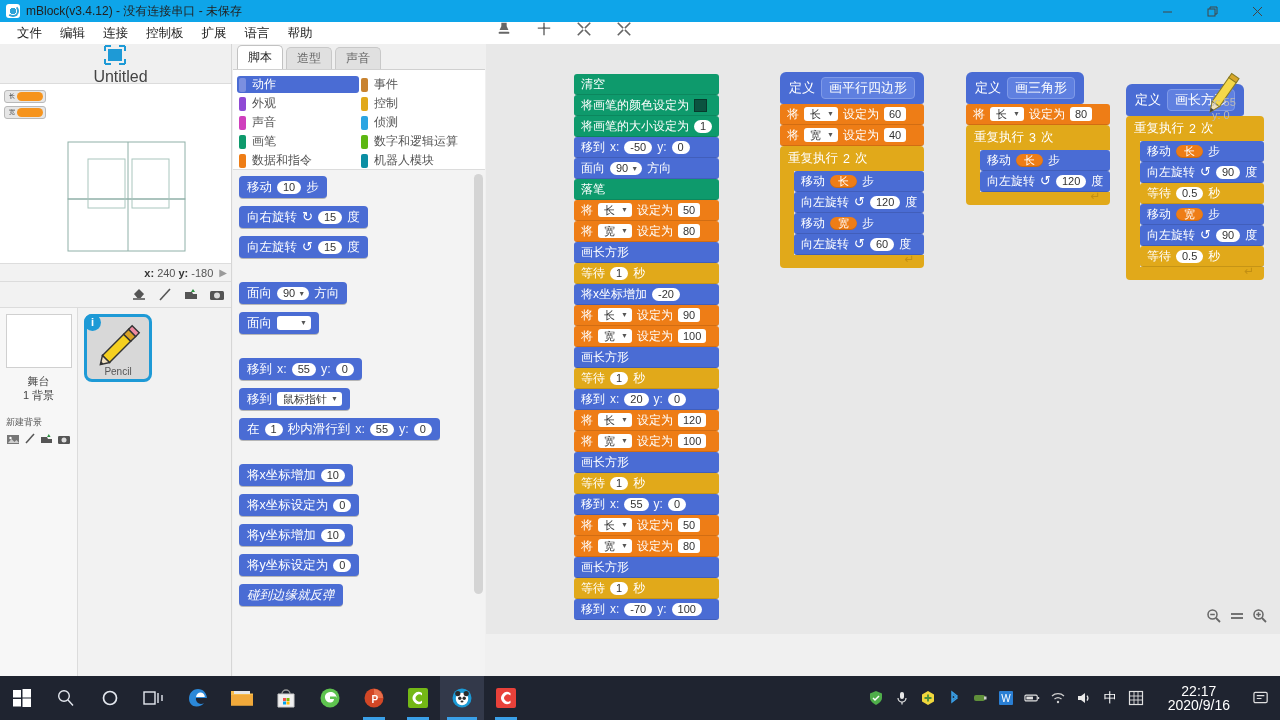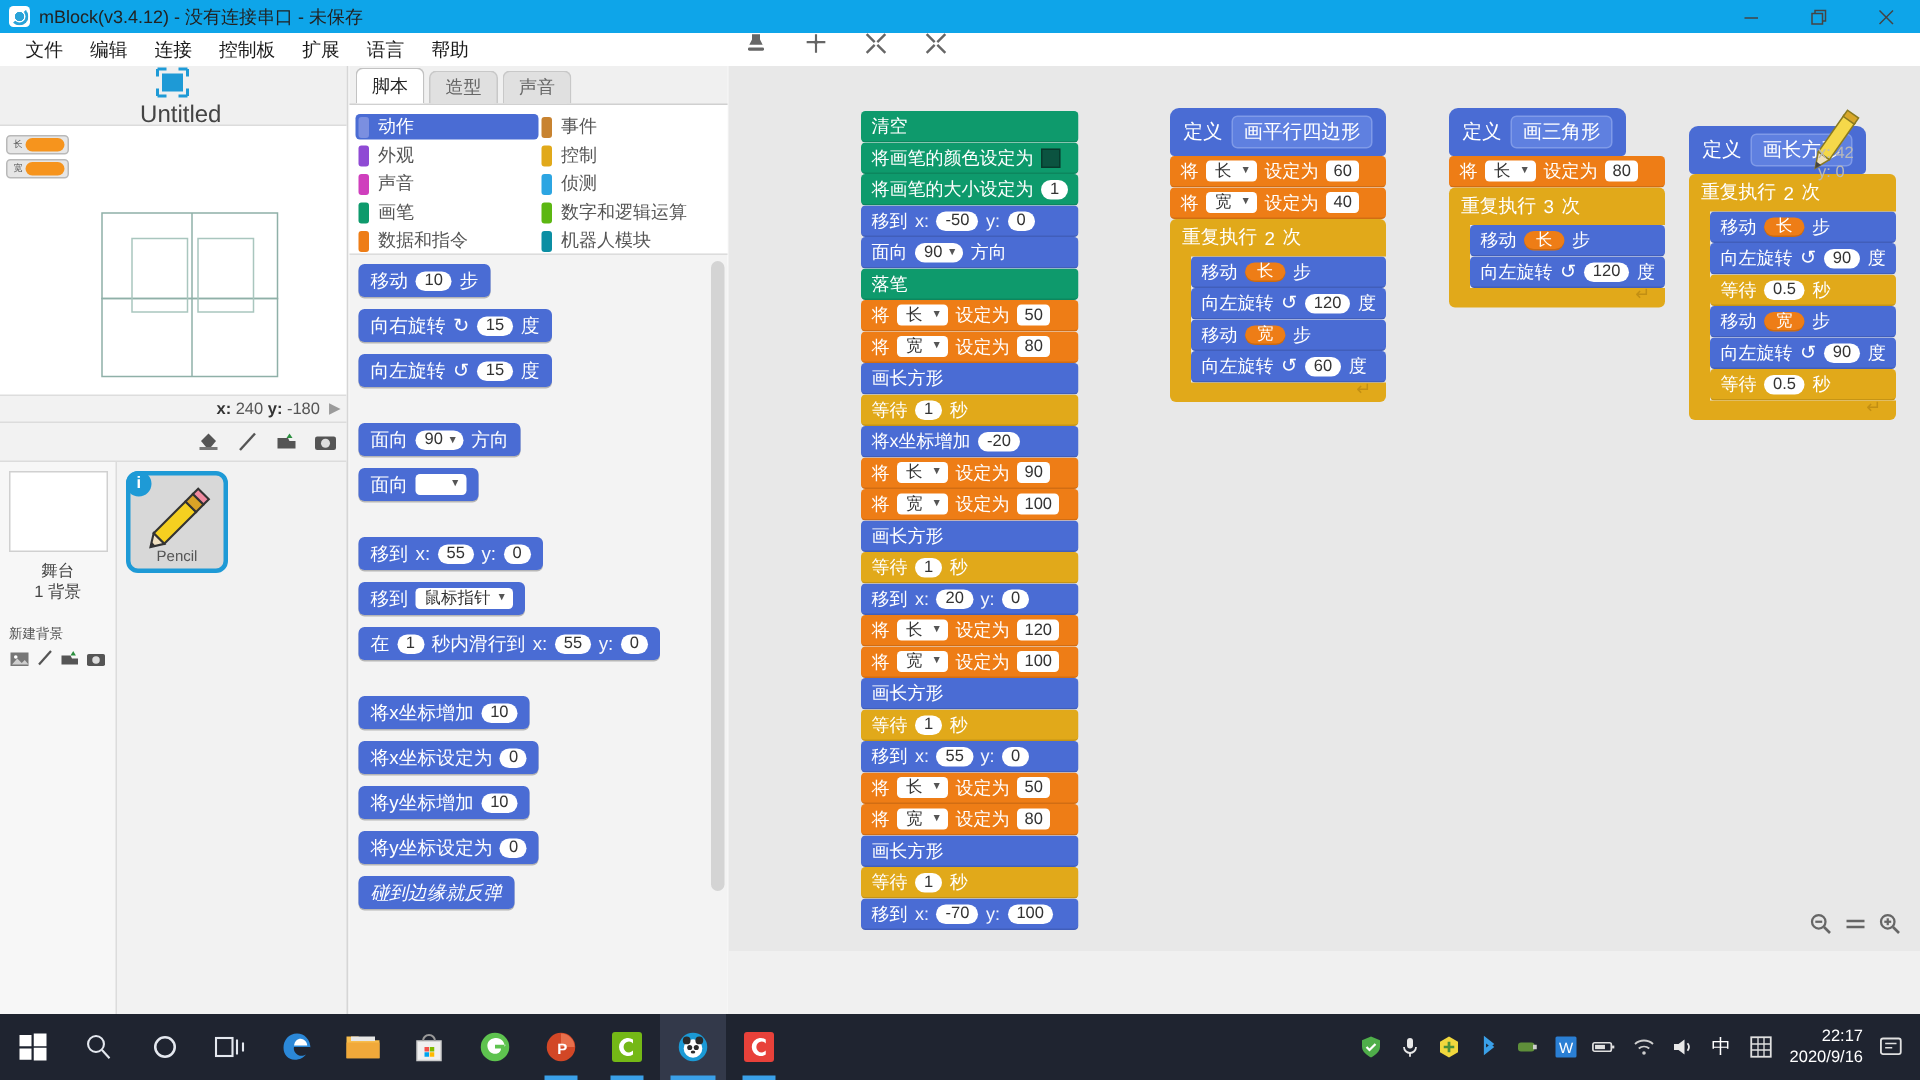--- a/index.html
+++ b/index.html
@@ -221,21 +221,21 @@
     position:absolute; left:0; bottom:0; width:1280px; height:44px; background:#1f2430;
     display:flex; align-items:center;
   }
   .tb-left { display:flex; align-items:center; }
   .tbi { width:44px;height:44px; display:flex;align-items:center;justify-content:center; position:relative;}
   .tbi.active { background:#33394a; }
   .tbi.active:after{ content:""; position:absolute; bottom:0; left:7px; right:7px; height:3px; background:#3aa0e8;}
   .tbi.open:after{ content:""; position:absolute; bottom:0; left:11px; right:11px; height:3px; background:#3aa0e8;}
   .tray { margin-left:auto; display:flex; align-items:center; gap:9px; padding-right:10px; color:#e8e8e8;}
   .tray .ti { width:17px;height:17px; display:flex;align-items:center;justify-content:center; font-size:12px;}
-  .clock { text-align:right; font-size:11px; line-height:14px; color:#fff; margin:0 2px; }
+  .clock { text-align:center; font-size:14px; line-height:14px; color:#fff; margin:0 14px; }
 </style>
 </head>
 <body>
 
 <div id="app">
 
   <div class="titlebar">
     <div class="tb-icon"></div>
     <div class="title-text">mBlock(v3.4.12) - 没有连接串口 - 未保存</div>
     <div class="winbtns">
@@ -817,21 +817,21 @@
         <svg class="pencil-deco" style="left:716px; top:28px;" width="40" height="48" viewBox="0 0 40 48">
           <g transform="rotate(35 20 24)">
             <rect x="15" y="4" width="9" height="30" fill="#f5d84a" stroke="#8a7a20" stroke-width="1"></rect>
             <polygon points="15,34 19.5,44 24,34" fill="#efe0bd" stroke="#8a7a20" stroke-width="1"></polygon>
             <polygon points="17.5,40 19.5,44 21.5,40" fill="#444"></polygon>
             <rect x="15" y="0" width="9" height="5" fill="#d8a72a" stroke="#8a7a20" stroke-width="1"></rect>
           </g>
         </svg>
 
         <div class="watermark" style="left:726px; top:52px;">
-          <div>x: 42</div>
+          <div>x: 55</div>
           <div>y: 0</div>
         </div>
 
         <svg style="position:absolute; left:676px; top:605px;" width="14" height="20" viewBox="0 0 14 20">
           <polygon points="0,0 0,15 4,11.5 6.5,17.5 9,16.5 6.5,10.8 11,10.5" fill="#fff" stroke="#222" stroke-width="1"></polygon>
         </svg>
       </div>
 
       <div class="zoomctrls" id="zoomctrls">
           <div>

